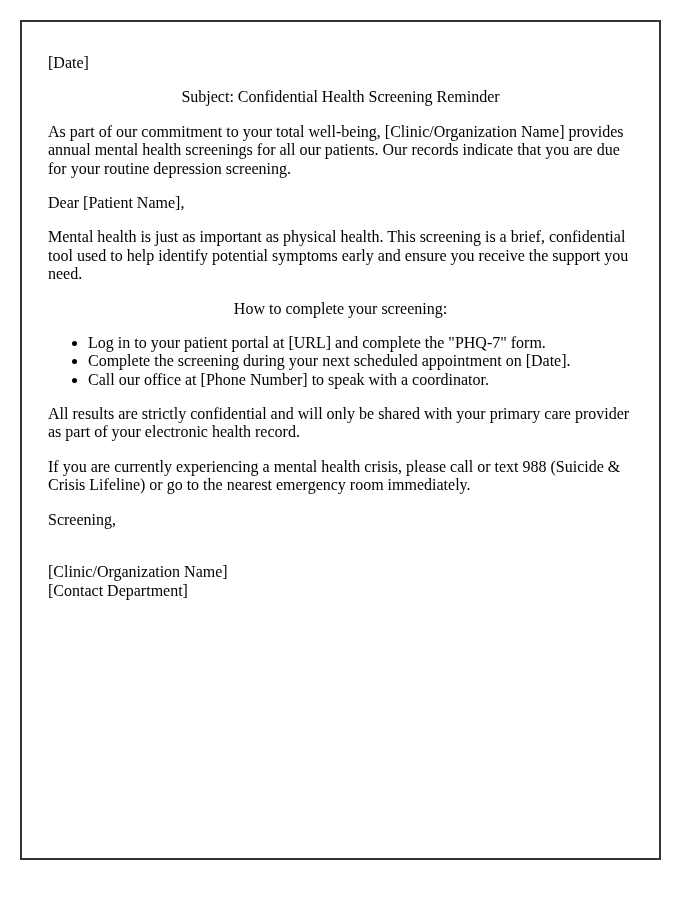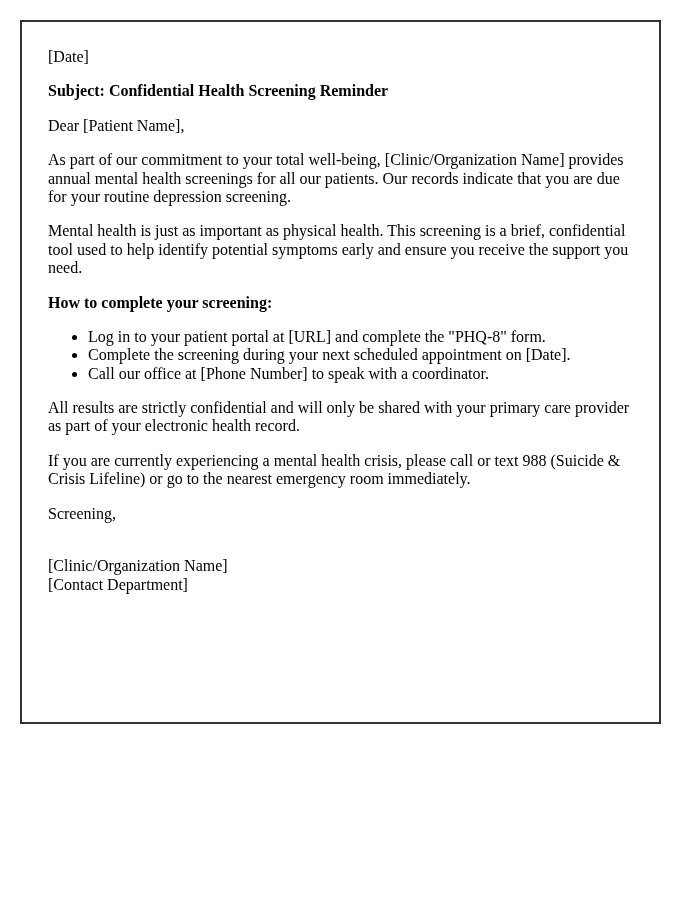--- a/index.html
+++ b/index.html
@@ -20,61 +20,62 @@
     font-family: "Liberation Serif", "DejaVu Serif", serif;
     font-size: 16px;
     line-height: 1.15;
     color: var(--text-color);
   }
   .letter {
     position: absolute;
     left: 20px;
     top: 20px;
     width: 641px;
-    height: 704px;
+    height: 840px;
     border: 2px solid var(--border-color);
-    padding: 10px 26px;
+    padding: 16px 26px;
     background: var(--bg-color);
     overflow: hidden;
   }
   .para {
     margin: 16px 0;
   }
   .bold {
-    font-weight: bold;
+    font-weight: normal;
+    text-align: center;
   }
   ul.bullets {
     margin: 16px 0;
     padding-left: 40px;
   }
   ul.bullets li {
     margin: 0;
     padding: 0;
   }
 </style>
 </head>
 <body>
 
 <div class="letter">
 
   <p class="para">[Date]</p>
 
 
   <p class="para bold">Subject: Confidential Health Screening Reminder</p>
 
+  <p class="para">As part of our commitment to your total well-being, [Clinic/Organization Name] provides annual mental health screenings for all our patients. Our records indicate that you are due for your routine depression screening.</p>
+
   <p class="para">Dear [Patient Name],</p>
-
-  <p class="para">As part of our commitment to your total well-being, [Clinic/Organization Name] provides annual mental health screenings for all our patients. Our records indicate that you are due for your routine depression screening.</p>
 
   <p class="para">Mental health is just as important as physical health. This screening is a brief, confidential tool used to help identify potential symptoms early and ensure you receive the support you need.</p>
 
   <p class="para bold">How to complete your screening:</p>
 
   <ul class="bullets">
-    <li>Log in to your patient portal at [URL] and complete the "PHQ-8" form.</li>
+    <li>Log in to your patient portal at [URL] and complete the "PHQ-7" form.</li>
     <li>Complete the screening during your next scheduled appointment on [Date].</li>
     <li>Call our office at [Phone Number] to speak with a coordinator.</li>
   </ul>
 
   <p class="para">All results are strictly confidential and will only be shared with your primary care provider as part of your electronic health record.</p>
 
   <p class="para">If you are currently experiencing a mental health crisis, please call or text 988 (Suicide &amp; Crisis Lifeline) or go to the nearest emergency room immediately.</p>
 
   <p class="para">Screening,</p>
 

